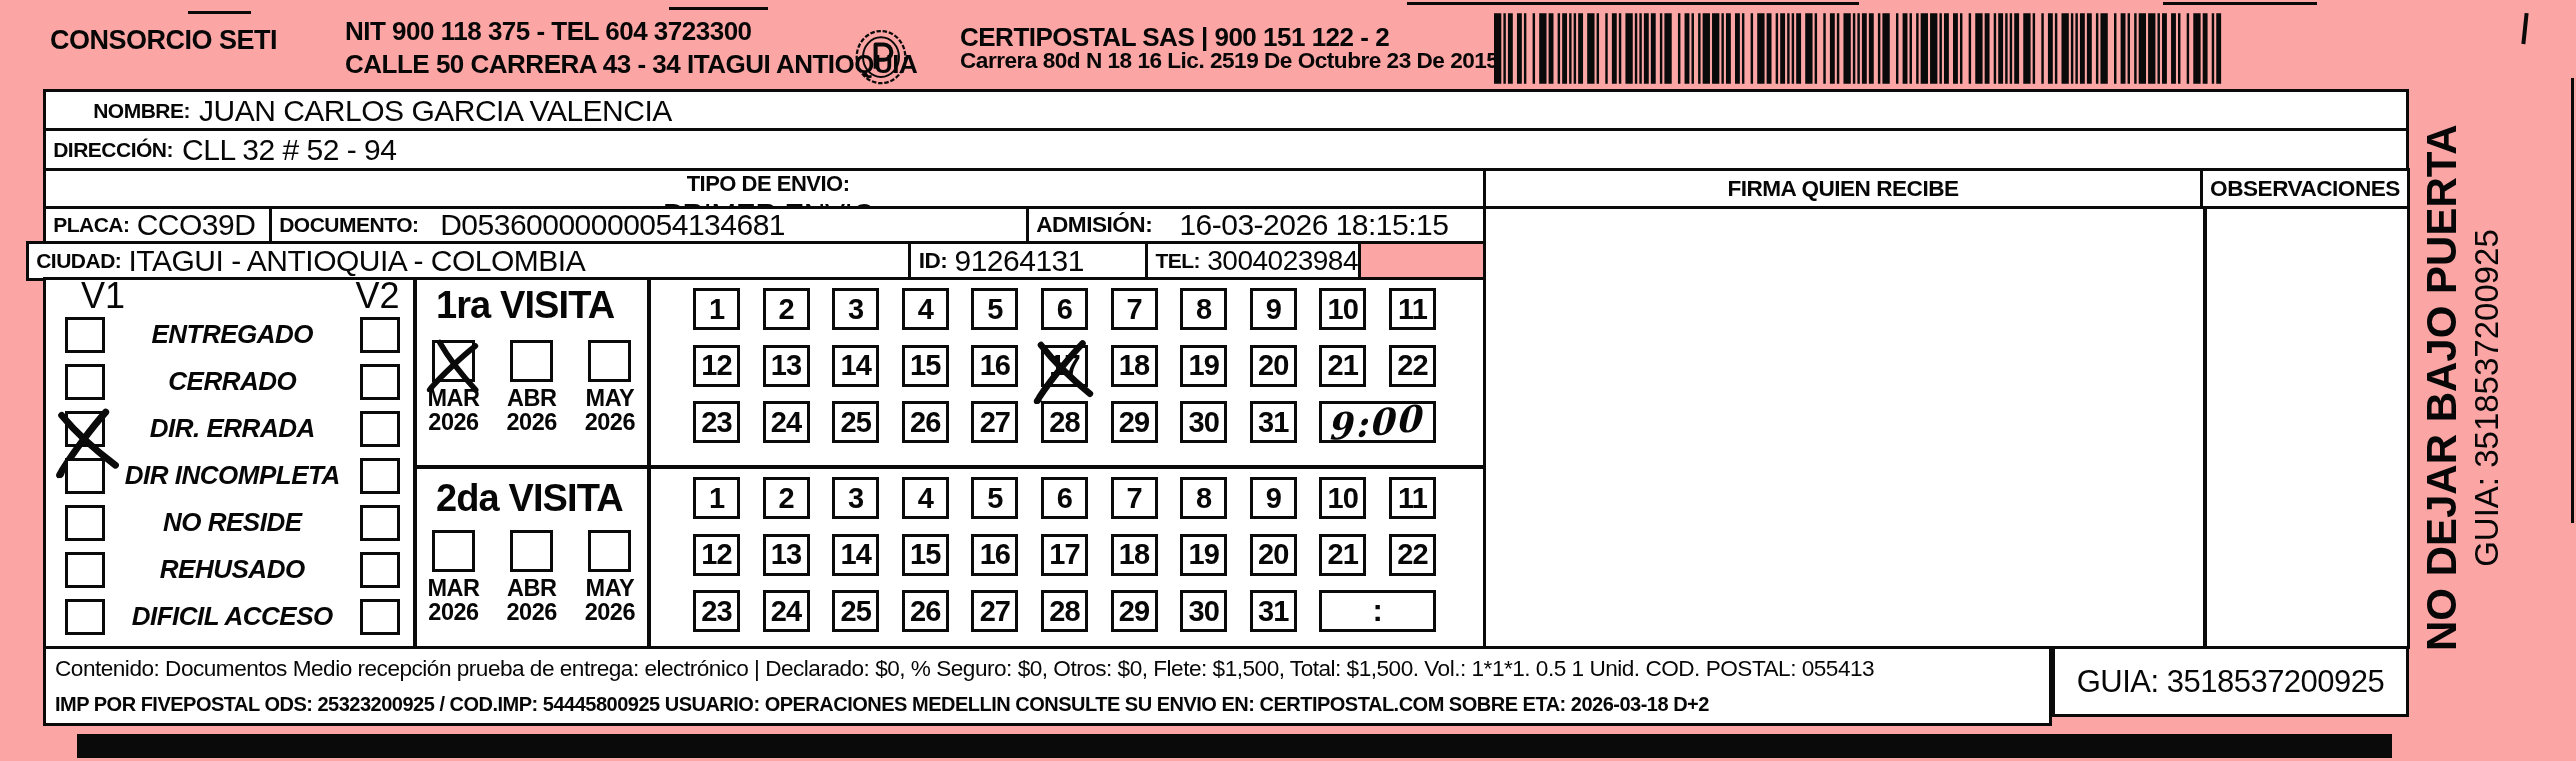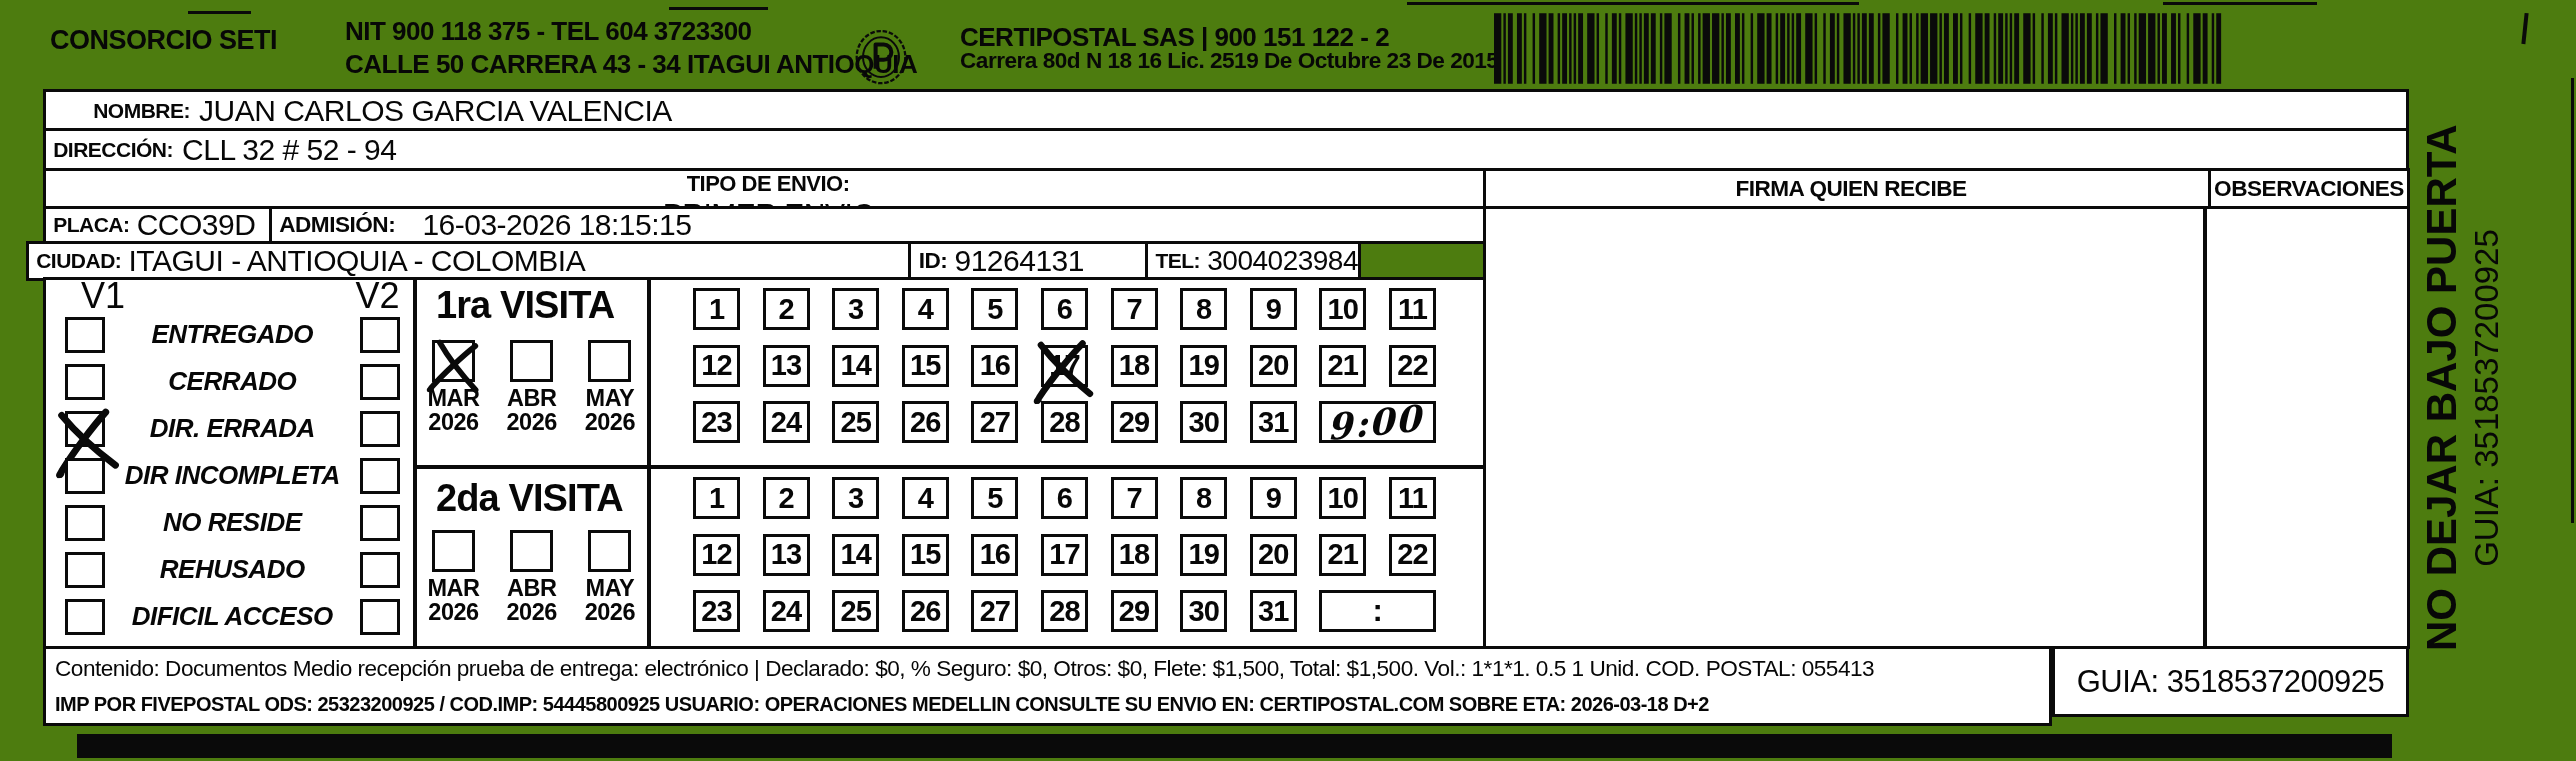--- a/index.html
+++ b/index.html
@@ -1,18 +1,18 @@
 <!DOCTYPE html>
 <html style="font-size:14.5px"><head>
 <meta charset="utf-8">
 <style>
   * { margin:0; padding:0; box-sizing:border-box; }
   html,body { width:2576px; height:761px; background:#ffffff; overflow:hidden;
     font-family:"Liberation Sans", sans-serif; color:#070707; }
-  .page { position:relative; width:2576px; height:761px; background:#4d7c0f; }
+  .page { position:relative; width:2576px; height:761px; background:#fca5a5; }
   .abs { position:absolute; }
   .box { position:absolute; border:3.6px solid #0a0a0a; background:#fff; }
   .lbl { font-weight:bold; font-size:21px; letter-spacing:-0.5px; }
   .val { font-size:30px; letter-spacing:-0.5px; white-space:nowrap; }
   .row { position:absolute; border:3.6px solid #0a0a0a; display:flex; align-items:center; background:#fff; }
   .cell { height:100%; display:flex; align-items:center; }
   .cell .lbl { margin:0 7.2px 0 7.2px; }
   .hdr-bold { font-weight:bold; letter-spacing:-0.5px; white-space:nowrap; }
   .cb { width:40px; height:36px; border:3.6px solid #0a0a0a; position:relative; background:#fff; }
   .xmark { position:absolute; pointer-events:none; }
@@ -184,20 +184,24 @@
   <div class="row" style="left:43px; top:168px; width:1443px; height:42px;flex-direction:column;">
     <span class="lbl" style="margin-left:7.2px; font-size:22px;">TIPO DE ENVIO:</span>
     <span class="val" style="margin-left:9px;">PRIMER ENVIO</span>
   </div>
 
   <div class="row" style="left:43px; top:206px; width:1443px; height:38px;">
     <div class="cell" style="width:226px; border-right:3.6px solid #0a0a0a;">
       <span class="lbl">PLACA:</span>
       <span class="val">CCO39D</span>
     </div>
+    <div class="cell" style="width:757px; border-right:3.6px solid #0a0a0a;">
+      <span class="lbl">DOCUMENTO:</span>
+      <span class="val" style="margin-left:14.5px;">D05360000000054134681</span>
+    </div>
     <div class="cell" style="flex:1;">
       <span class="lbl" style="font-size:22.6px;">ADMISIÓN:</span>
       <span class="val" style="margin-left:20px;">16-03-2026 18:15:15</span>
     </div>
   </div>
 
   <div class="row" style="left:26px; top:241px; width:1335px; height:40px;">
     <div class="cell" style="width:967px;">
       <span class="lbl">CIUDAD:</span>
       <span class="val">ITAGUI - ANTIOQUIA - COLOMBIA</span>
@@ -207,21 +211,21 @@
       <span class="val">91264131</span>
     </div>
     <div class="cell" style="flex:1; border-left:3.6px solid #0a0a0a;">
       <span class="lbl" style="font-size:21px;">TEL:</span>
       <span class="val" style="font-size:28px;">3004023984</span>
     </div>
   </div>
 
   <div class="box" style="left:1483px; top:168px; width:927px; height:481px;">
     <div class="firma-head">
-      <div style="width:717px; border-right:3.6px solid #0a0a0a;margin-left:8px;">FIRMA QUIEN RECIBE</div>
+      <div style="width:717px; border-right:3.6px solid #0a0a0a;">FIRMA QUIEN RECIBE</div>
       <div style="flex:1;">OBSERVACIONES</div>
     </div>
     <div style="position:absolute; left:717px; top:38px; bottom:0; width:3.6px; background:#0a0a0a;"></div>
     <div style="position:absolute; left:0; top:38px; width:717px; bottom:0;"></div>
     <div style="position:absolute; left:721px; top:38px; right:0; bottom:0;"></div>
   </div>
 
   <div class="box" style="left:43px; top:277px; width:1443px; height:373px;">
     <div style="position:absolute; left:367px; top:0; bottom:0; width:3.6px; background:#0a0a0a;"></div>
     <div style="position:absolute; left:601px; top:0; bottom:0; width:3.6px; background:#0a0a0a;"></div>

